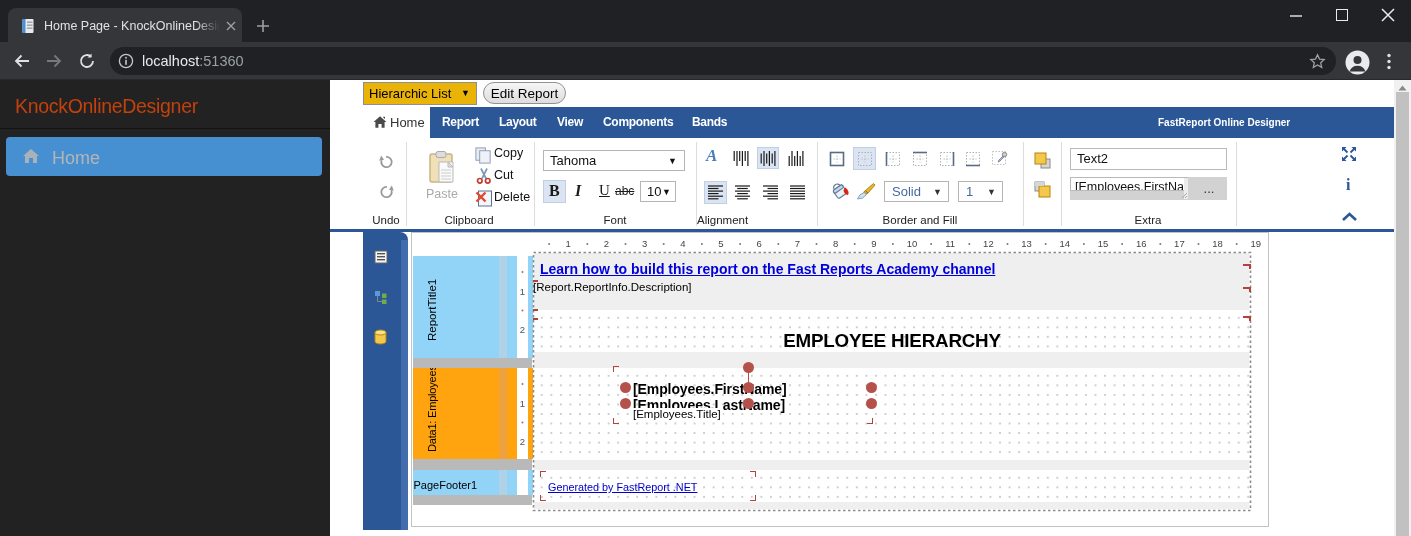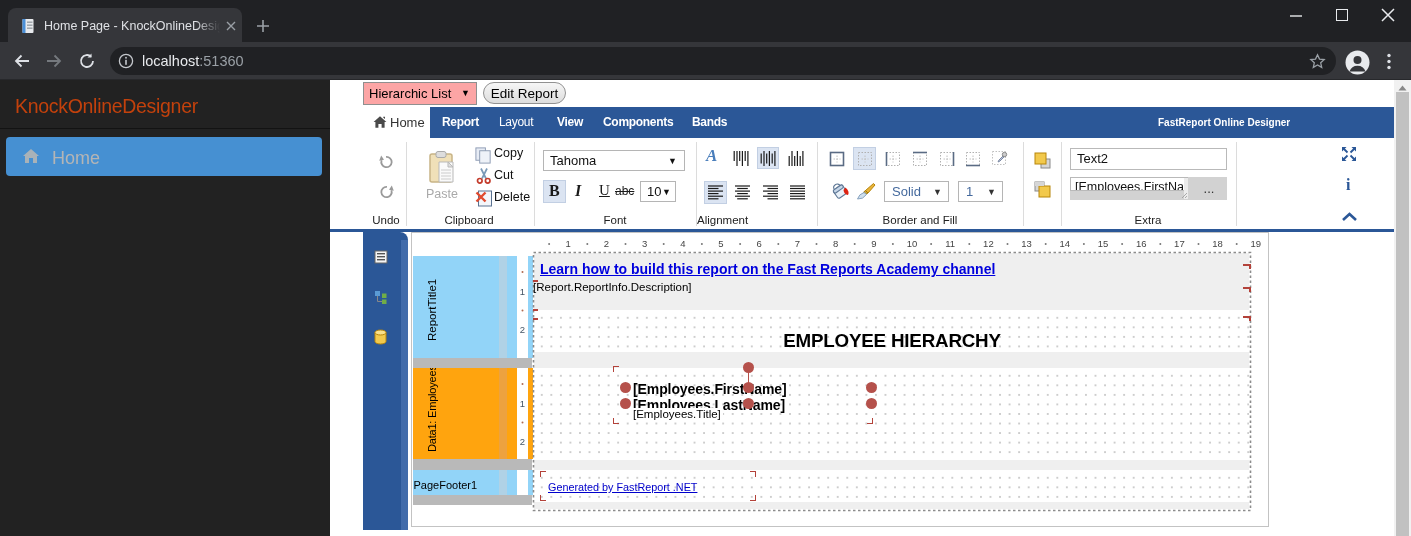--- a/index.html
+++ b/index.html
@@ -64,30 +64,30 @@
     <circle cx="4" cy="14.5" r="1.7" fill="#dee1e6"></circle>
   </svg>
 <div class="a" style="left:0;top:80px;width:330px;height:456px;background:#222"></div>
 <div class="a" style="left:15px;top:95px;font-size:19.5px;letter-spacing:-0.3px;color:#c2410c">KnockOnlineDesigner</div>
 <div class="a" style="left:0;top:128px;width:330px;height:1px;background:#131313"></div>
 <div class="a" style="left:6px;top:137px;width:316px;height:39px;background:#4690d2;border-radius:4px"></div>
 <svg class="a" style="left:22px;top:147px" width="18" height="18" viewBox="0 0 18 18">
     <path d="M9 2 L17 9 H15 V16 H11 V11 H7 V16 H3 V9 H1 Z" fill="#a9b2b8"></path>
   </svg>
 <div class="a" style="left:52px;top:148px;font-size:18px;color:#b5b5b5">Home</div>
-<div class="a" style="left:363px;top:82px;width:114px;height:23px;background:#fca5a5;border:1px solid #8f8f8f;font-size:13px;color:#000;line-height:21px;padding-left:5px">Hierarchic List<span style="position:absolute;right:6px;top:0;font-size:9px">▼</span></div>
+<div class="a" style="left:363px;top:82px;width:114px;height:23px;background:#eab308;border:1px solid #8f8f8f;font-size:13px;color:#000;line-height:21px;padding-left:5px">Hierarchic List<span style="position:absolute;right:6px;top:0;font-size:9px">▼</span></div>
 <div class="a" style="left:483px;top:82px;width:83px;height:22px;background:linear-gradient(#f6f6f6,#dddddd);border:1px solid #919191;border-radius:11px;font-size:13.5px;color:#000;text-align:center;line-height:22px">Edit Report</div>
 <div class="a" style="left:430px;top:107px;width:964px;height:31px;background:#2b5797"></div>
 <div class="a" style="left:363px;top:107px;width:67px;height:31px;background:#fff"></div>
 <svg class="a" style="left:373px;top:115px" width="14" height="14" viewBox="0 0 14 14">
     <path d="M7 1.2 L13.4 7 L11.6 7 L11.6 12.8 L8.6 12.8 L8.6 9 L5.4 9 L5.4 12.8 L2.4 12.8 L2.4 7 L0.6 7 Z M10.2 1.8 L12 1.8 L12 4 L10.2 2.5 Z" fill="#4a4a4a"></path>
   </svg>
 <div class="a" style="left:390px;top:107px;color:#333;font-size:13px;line-height:31px">Home</div>
 <div class="a" style="left:442px;top:107px;height:31px;color:#fff;font-size:12px;font-weight:bold;letter-spacing:-0.3px;line-height:31px">Report</div>
-<div class="a" style="left:499px;top:107px;height:31px;color:#fff;font-size:12px;font-weight:normal;letter-spacing:-0.3px;line-height:31px">Layout</div>
+<div class="a" style="left:499px;top:107px;height:31px;color:#fff;font-size:12px;font-weight:bold;letter-spacing:-0.3px;line-height:31px">Layout</div>
 <div class="a" style="left:557px;top:107px;height:31px;color:#fff;font-size:12px;font-weight:bold;letter-spacing:-0.3px;line-height:31px">View</div>
 <div class="a" style="left:603px;top:107px;height:31px;color:#fff;font-size:12px;font-weight:bold;letter-spacing:-0.3px;line-height:31px">Components</div>
 <div class="a" style="left:692px;top:107px;height:31px;color:#fff;font-size:12px;font-weight:bold;letter-spacing:-0.3px;line-height:31px">Bands</div>
 <div class="a" style="left:1158px;top:107px;height:16px;color:#fff;font-size:10px;font-weight:bold;line-height:31px">FastReport Online Designer</div>
 <div class="a" style="left:406px;top:142px;width:1px;height:84px;background:#dcdcdc"></div>
 <div class="a" style="left:534px;top:142px;width:1px;height:84px;background:#dcdcdc"></div>
 <div class="a" style="left:696px;top:142px;width:1px;height:84px;background:#dcdcdc"></div>
 <div class="a" style="left:817px;top:142px;width:1px;height:84px;background:#dcdcdc"></div>
 <div class="a" style="left:1023px;top:142px;width:1px;height:84px;background:#dcdcdc"></div>
 <div class="a" style="left:1061px;top:142px;width:1px;height:84px;background:#dcdcdc"></div>

